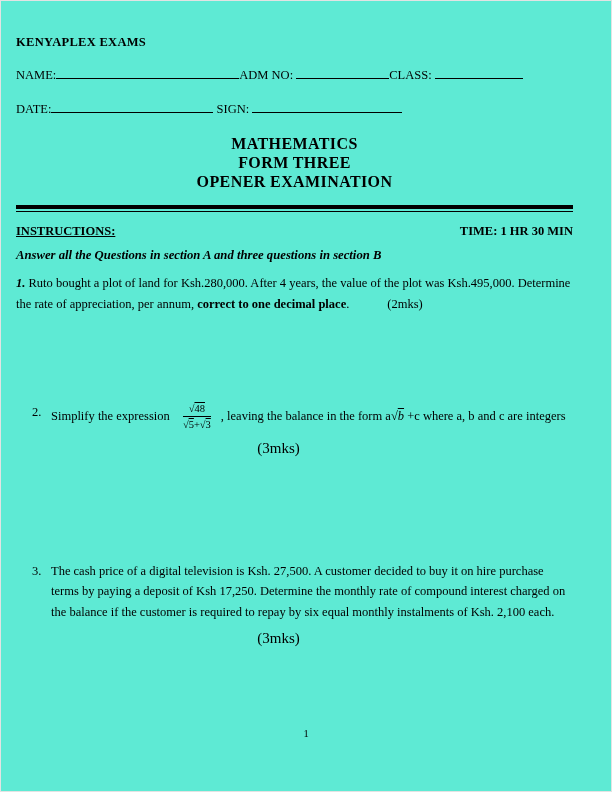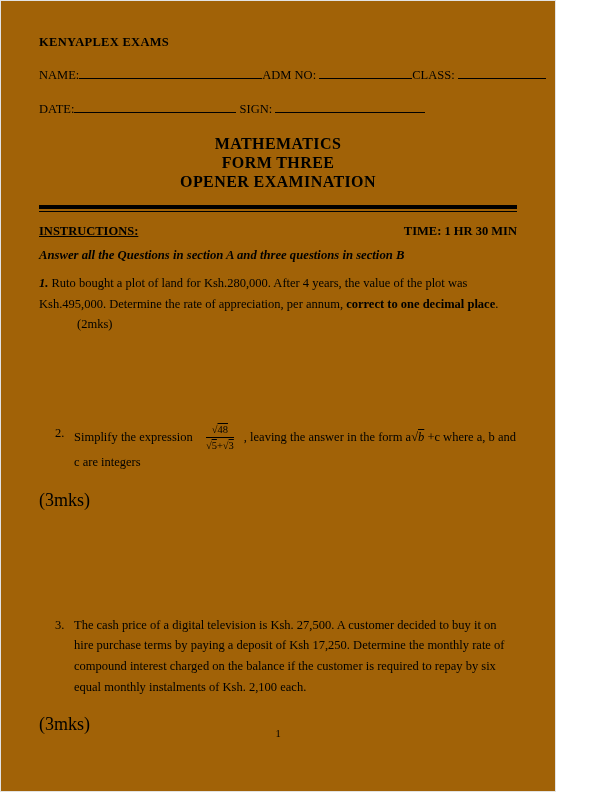--- a/index.html
+++ b/index.html
@@ -1,25 +1,25 @@
 <!DOCTYPE html>
 <html><head>
 <meta charset="utf-8">
 <style>
   * { margin: 0; padding: 0; box-sizing: border-box; }
   html, body { background: #ffffff; }
   .page {
-    width: 556px;
+    width: 612px;
     height: 792px;
-    background: #a16207;
+    background: #5eead4;
     border: 1px solid #e3e3e3;
     position: relative;
     font-family: "Liberation Serif", serif;
     color: #000;
-    padding: 34px 38px 0 38px;
+    padding: 34px 38px 0 15px;
     overflow: hidden;
   }
 
   
   .school-name {
     font-weight: bold;
     font-size: 12.5px;
     letter-spacing: 0.3px;
     margin-bottom: 16px;
   }
@@ -85,24 +85,24 @@
     margin-left: 16px;
   }
   .q-indent .q-num {
     width: 19px;
     flex: 0 0 19px;
   }
   .q-indent .q-text { flex: 1; }
 
   .q2-wrap { margin-bottom: 0; }
   .q2-marks, .q3-marks {
-    text-align: left;
+    text-align: center;
     padding-right: 32px;
-    font-size: 18px;
-    margin-top: 17px;
+    font-size: 15px;
+    margin-top: 8px;
   }
   .q2-block { margin-bottom: 104px; }
   .q3-block { }
 
   
   .frac {
     display: inline-block;
     vertical-align: middle;
     text-align: center;
     font-size: 10.5px;
@@ -162,21 +162,21 @@
   <div class="instructions-note">Answer all the Questions in section A and three questions in section B</div>
 
   <div class="q-body q1">
     <span class="q-num">1.</span><span> Ruto bought a plot of land for Ksh.280,000. After 4 years, the value of the plot was Ksh.495,000. Determine the rate of appreciation, per annum, </span><span class="bold">correct to one decimal place</span><span>.</span><span class="marks">(2mks)</span>
   </div>
 
   <div class="q2-block">
     <div class="q-body q-indent q2-wrap">
       <span class="q-num">2.</span>
       <span class="q-text">
-        <span>Simplify the expression </span><span class="frac"><span class="num"><span>√</span><span class="ov">48</span></span><span class="den"><span>√</span><span class="ov">5</span><span>+</span><span>√</span><span class="ov">3</span></span></span><span>, leaving the answer in the form a</span><span>√</span><span class="ov it">b</span><span> +c where a, b and c are integers</span>
+        <span>Simplify the expression </span><span class="frac"><span class="num"><span>√</span><span class="ov">48</span></span><span class="den"><span>√</span><span class="ov">5</span><span>+</span><span>√</span><span class="ov">3</span></span></span><span>, leaving the balance in the form a</span><span>√</span><span class="ov it">b</span><span> +c where a, b and c are integers</span>
       </span>
     </div>
     <div class="q2-marks">(3mks)</div>
   </div>
 
   <div class="q3-block">
     <div class="q-body q-indent">
       <span class="q-num">3.</span>
       <span class="q-text">The cash price of a digital television is Ksh. 27,500. A customer decided to buy it on hire purchase terms by paying a deposit of Ksh 17,250. Determine the monthly rate of compound interest charged on the balance if the customer is required to repay by six equal monthly instalments of  Ksh. 2,100 each.</span>
     </div>

